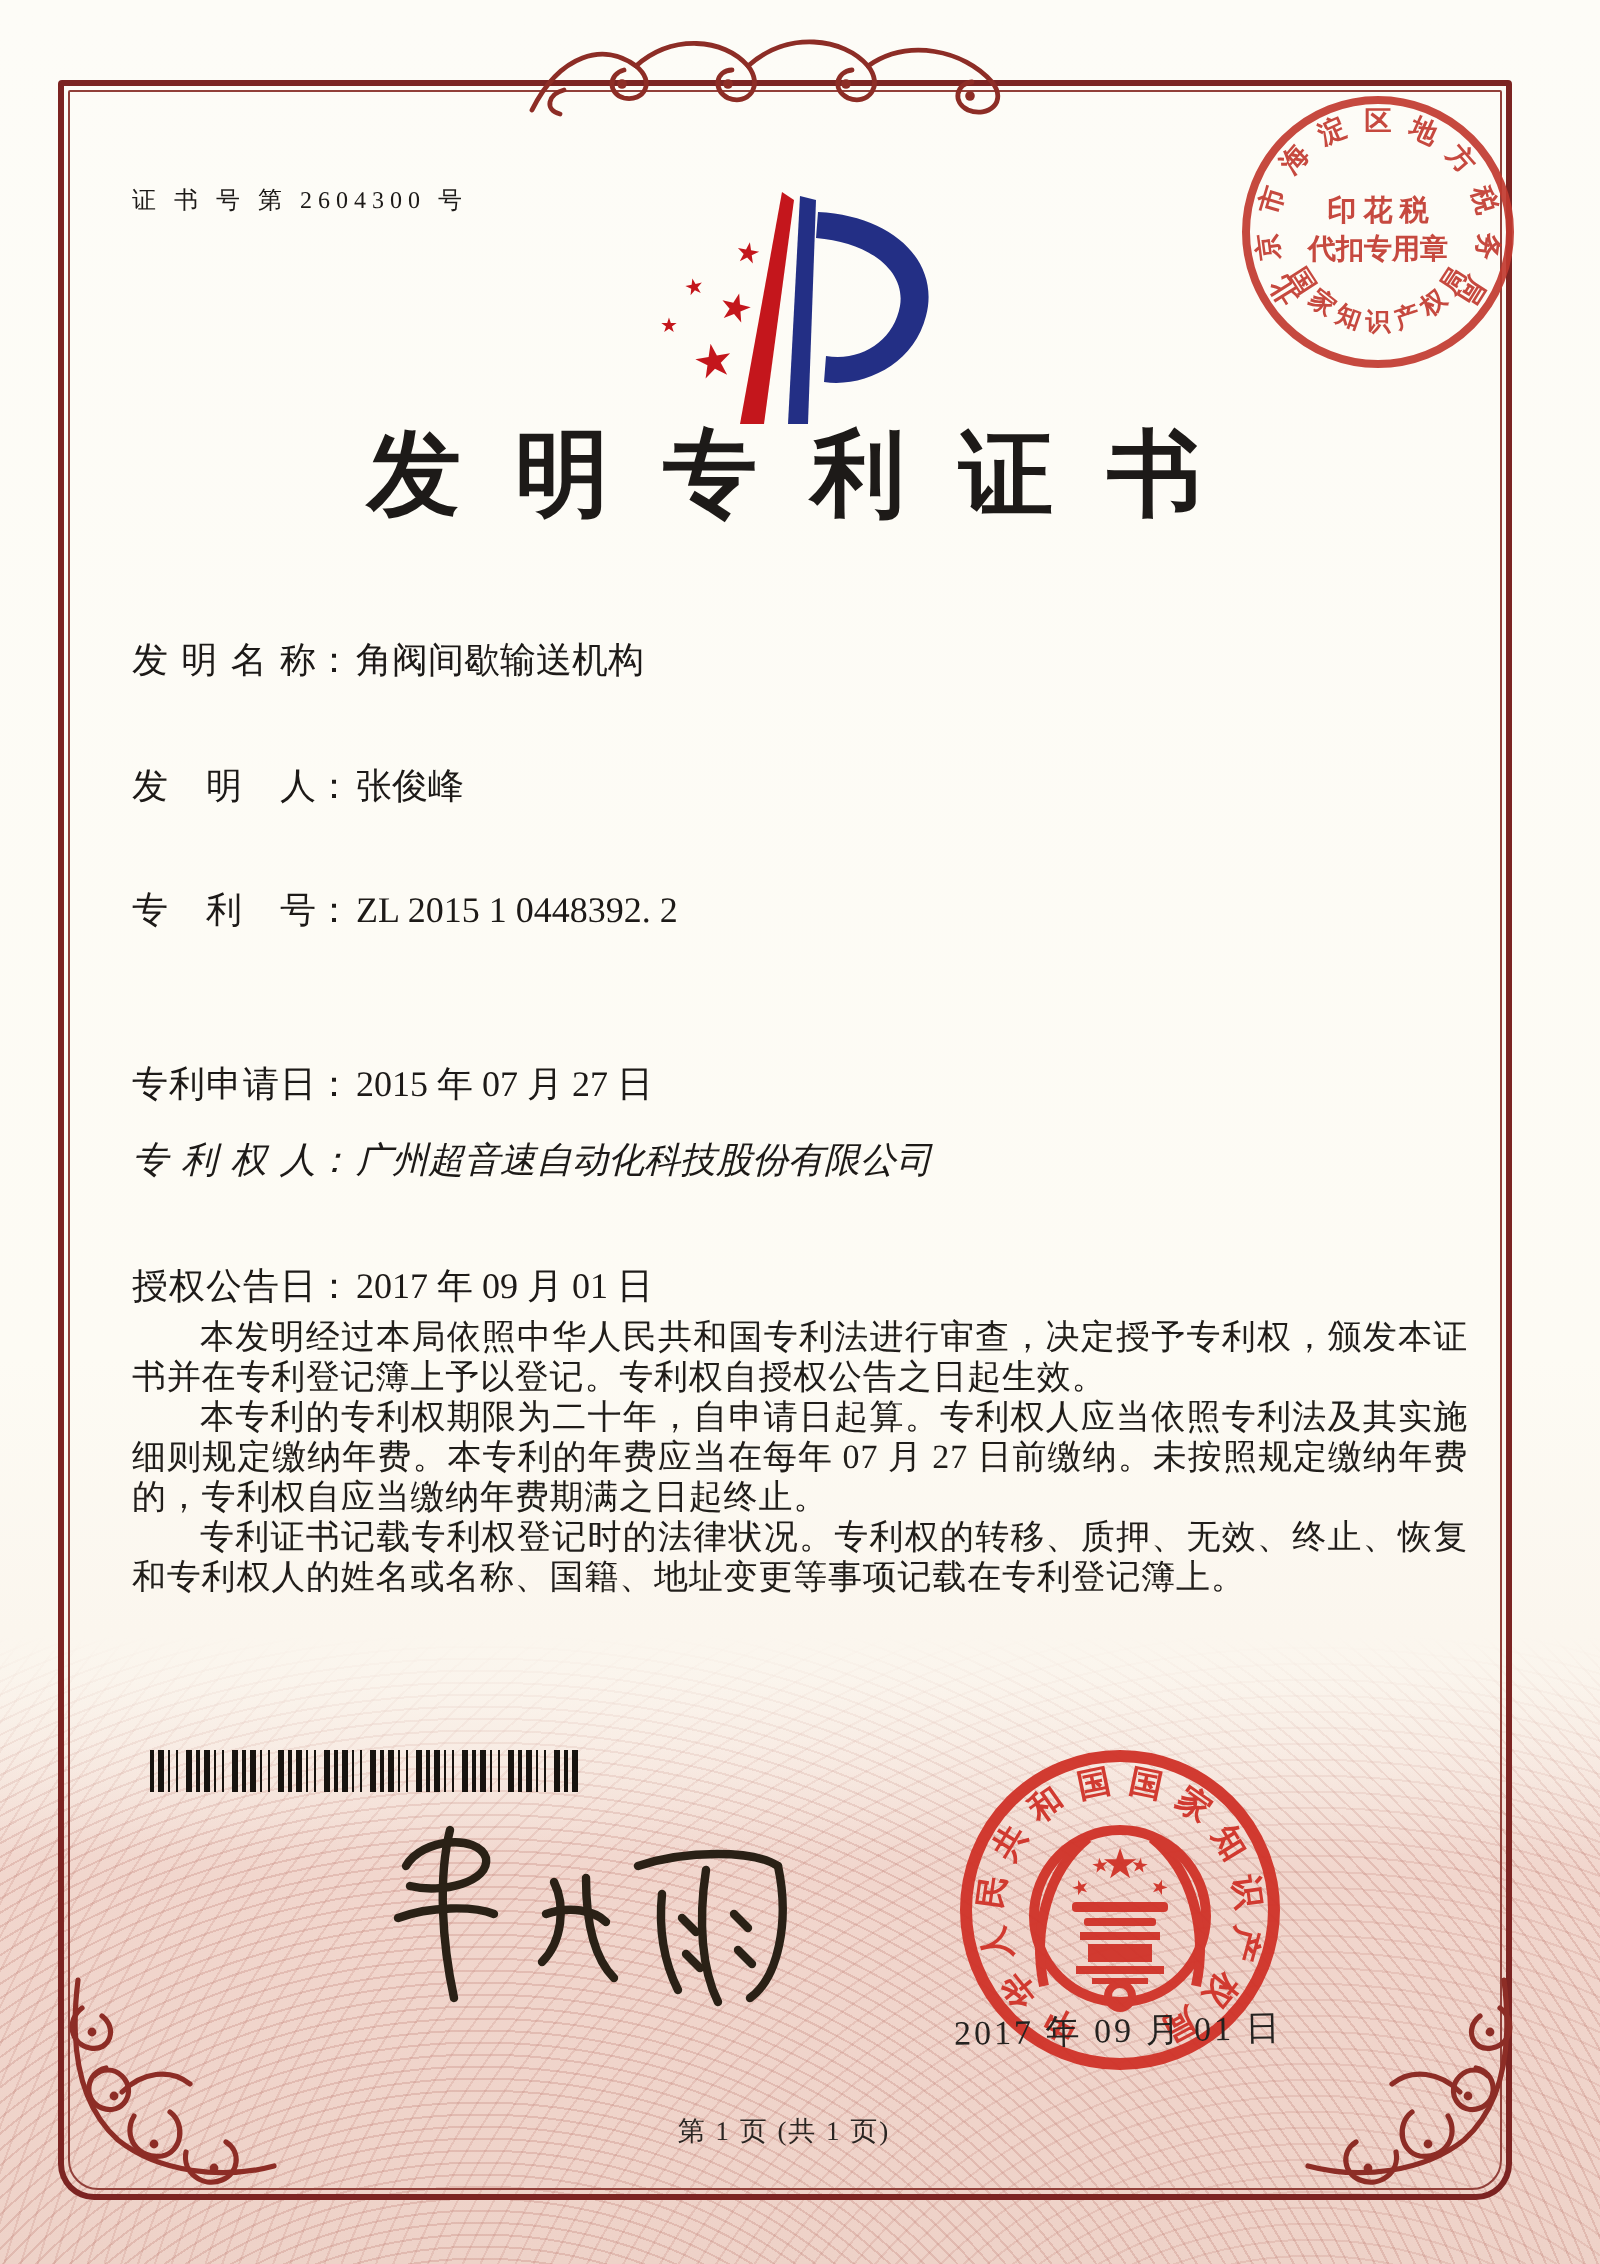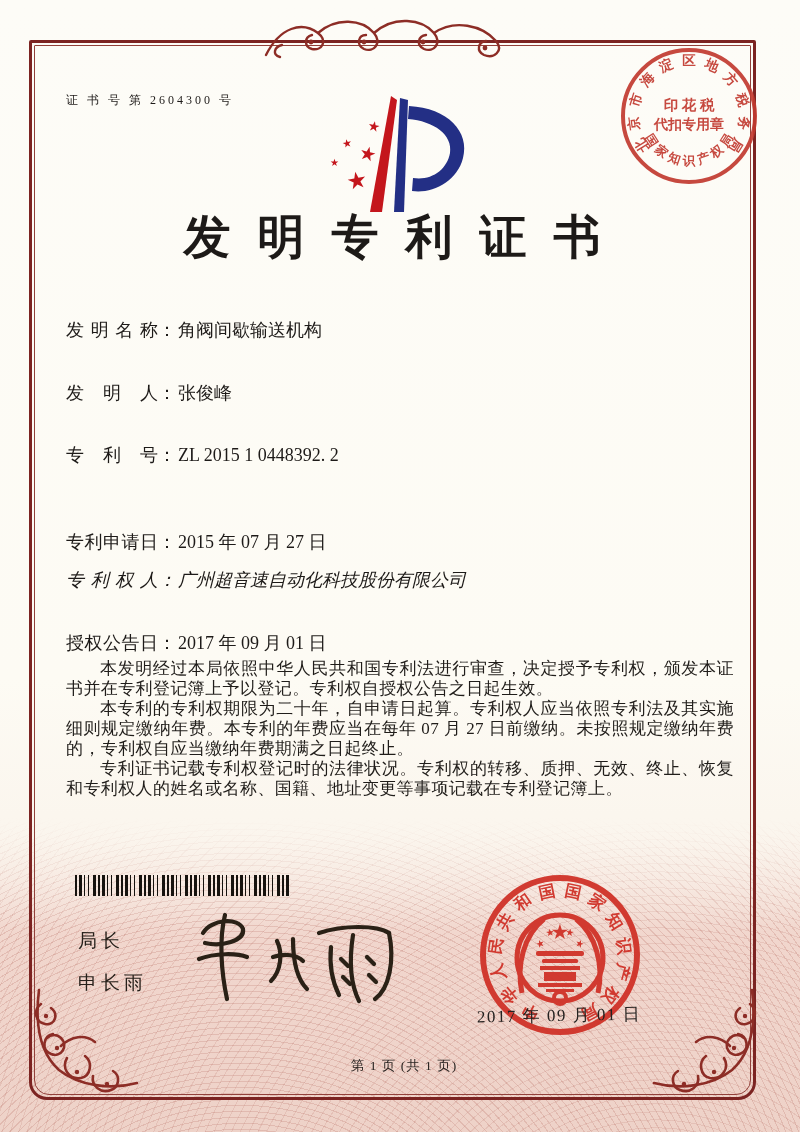--- a/index.html
+++ b/index.html
@@ -42,21 +42,21 @@
       #17130f 9px 10px,rgba(0,0,0,0) 10px 13px,#17130f 13px 14px,rgba(0,0,0,0) 14px 18px,
       #17130f 18px 21px,rgba(0,0,0,0) 21px 23px);}
   .signer{position:absolute;left:78px;top:928px;z-index:5;font-size:19px;letter-spacing:4px;color:#26201a;}
   .signer div{margin-bottom:16px;}
   .signature-svg{position:absolute;left:185px;top:903px;z-index:5;}
   .stamp-svg{position:absolute;left:614px;top:44px;z-index:5;opacity:.92;}
   .seal-svg{position:absolute;left:460px;top:855px;z-index:5;opacity:.95;}
   .seal-date{position:absolute;left:477px;top:1004px;z-index:6;font-size:17px;
     letter-spacing:1.5px;color:#242220;transform:rotate(-1deg);}
   .footer{position:absolute;left:30px;top:1057px;width:724px;text-align:center;
-    font-size:13.5px;letter-spacing:1px;z-index:5;color:#2a2522;padding-left:12px;}
+    font-size:13.5px;letter-spacing:1px;z-index:5;color:#2a2522;}
   svg text{font-family:"Liberation Serif","DejaVu Serif",serif;}
 </style>
 </head>
 <body>
 
 <div class="page">
 
   <div class="pink-zone"></div>
   <div class="frame"></div>
 
@@ -170,24 +170,20 @@
     </div>
 
     <div class="paras">
       <p>本发明经过本局依照中华人民共和国专利法进行审查，决定授予专利权，颁发本证书并在专利登记簿上予以登记。专利权自授权公告之日起生效。</p>
       <p>本专利的专利权期限为二十年，自申请日起算。专利权人应当依照专利法及其实施细则规定缴纳年费。本专利的年费应当在每年 07 月 27 日前缴纳。未按照规定缴纳年费的，专利权自应当缴纳年费期满之日起终止。</p>
       <p>专利证书记载专利权登记时的法律状况。专利权的转移、质押、无效、终止、恢复和专利权人的姓名或名称、国籍、地址变更等事项记载在专利登记簿上。</p>
     </div>
 
     <div class="barcode"></div>
 
-    <div class="signer">
-      <div>局长</div>
-      <div>申长雨</div>
-    </div>
 
     <svg class="signature-svg" width="215" height="105" viewBox="0 0 215 105">
       <g stroke="#2a2116" stroke-width="4.2" fill="none" stroke-linecap="round">
         <path d="M40,12 C34,36 36,68 42,96"></path>
         <path d="M18,30 C26,16 54,14 58,26 C60,38 36,44 20,40"></path>
         <path d="M14,56 C30,50 52,50 62,54"></path>
         <path d="M92,38 C98,50 96,68 86,78"></path>
         <path d="M88,54 C100,50 112,52 118,58"></path>
         <path d="M108,36 C108,58 112,76 122,86"></path>
         <path d="M134,30 C158,22 192,22 204,30"></path>

